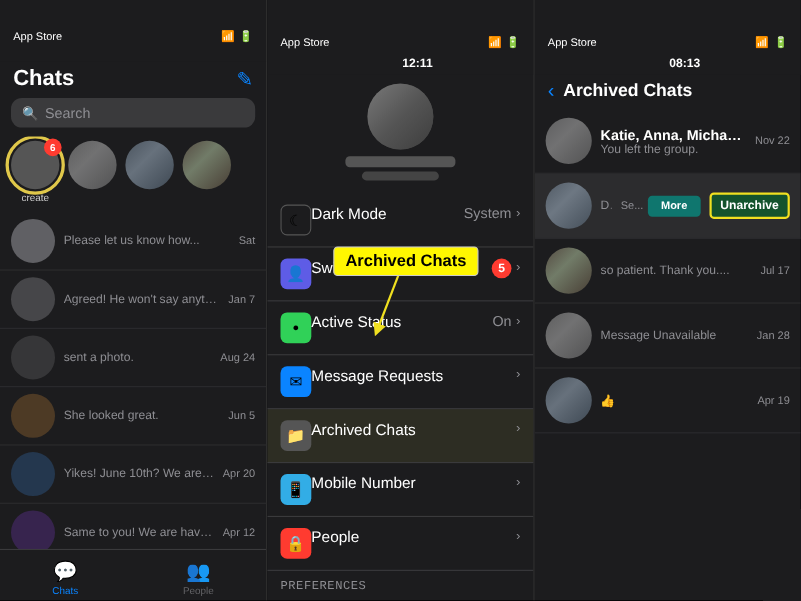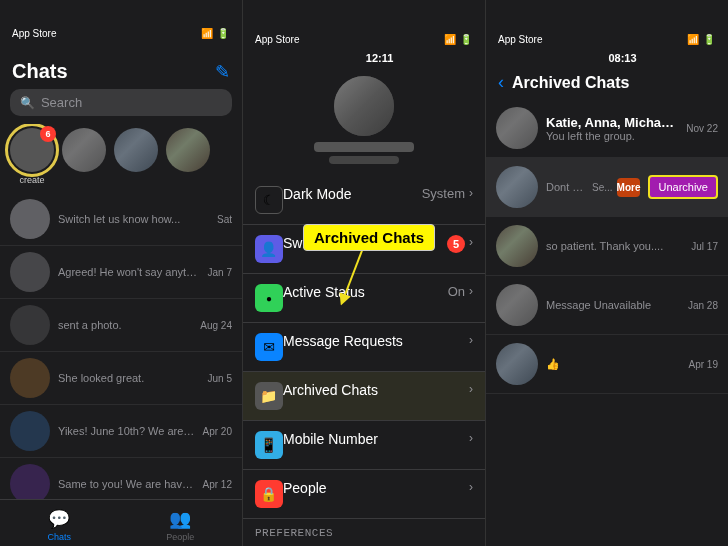--- a/index.html
+++ b/index.html
@@ -383,36 +383,36 @@
       overflow: hidden;
       text-overflow: ellipsis;
     }
     .archived-meta {
       font-size: 10px;
       color: #8e8e93;
     }
 
     
     .unarchive-btn {
-      background: #a21caf;
+      background: #14532d;
       color: #fff;
       font-size: 11px;
-      font-weight: 400;
+      font-weight: 700;
       padding: 4px 8px;
       border-radius: 4px;
       border: 2px solid #f0e020;
     }
 
     
     .more-btn {
-      background: #c2410c;
+      background: #0f766e;
       color: #fff;
       font-size: 10px;
       font-weight: 600;
-      padding: 4px 0;
+      padding: 4px 12px;
       border-radius: 4px;
       margin-right: 4px;
     }
 
     .archived-chats-label-box {
       position: absolute;
       background: #fff700;
       color: #000;
       font-size: 15px;
       font-weight: 700;
@@ -485,21 +485,21 @@
     <div class="story-item">
       <div class="story-avatar color-d blurred-avatar-3"></div>
     </div>
   </div>
 
   <div class="chat-list">
     <div class="chat-item">
       <div class="chat-avatar color-a blurred-avatar"></div>
       <div class="chat-content">
         <div class="chat-name"></div>
-        <div class="chat-preview">Switch let us know how...</div>
+        <div class="chat-preview">Please let us know how...</div>
       </div>
       <div class="chat-meta">Sat</div>
     </div>
     <div class="chat-item">
       <div class="chat-avatar color-b blurred-avatar"></div>
       <div class="chat-content">
         <div class="chat-name"></div>
         <div class="chat-preview">Agreed! He won't say anything...</div>
       </div>
       <div class="chat-meta">Jan 7</div>

